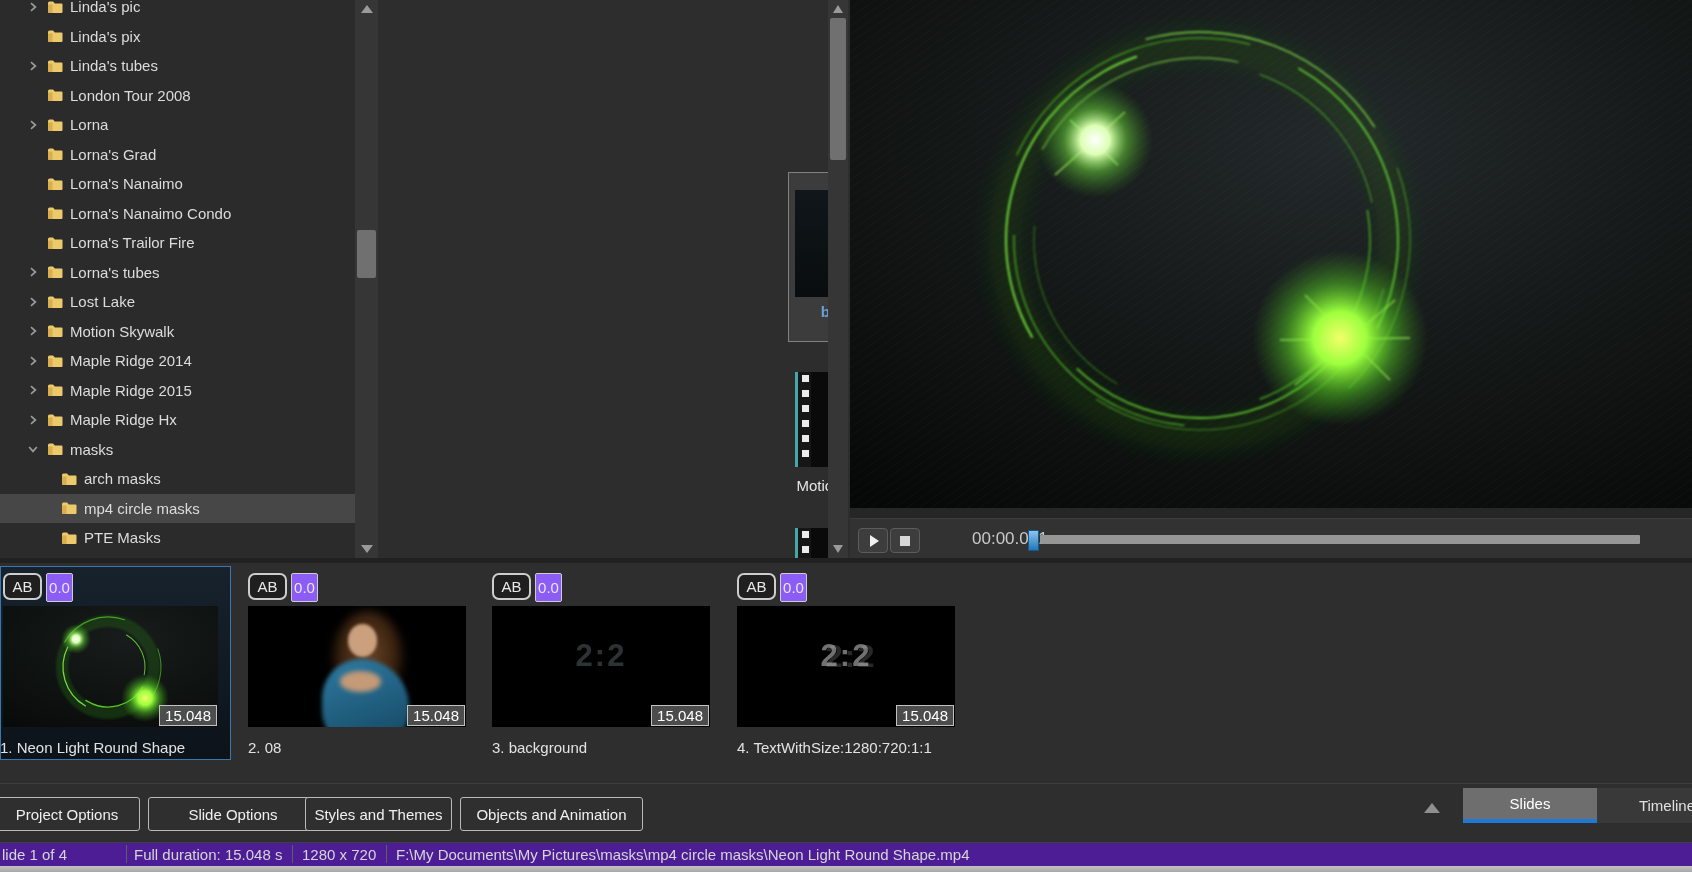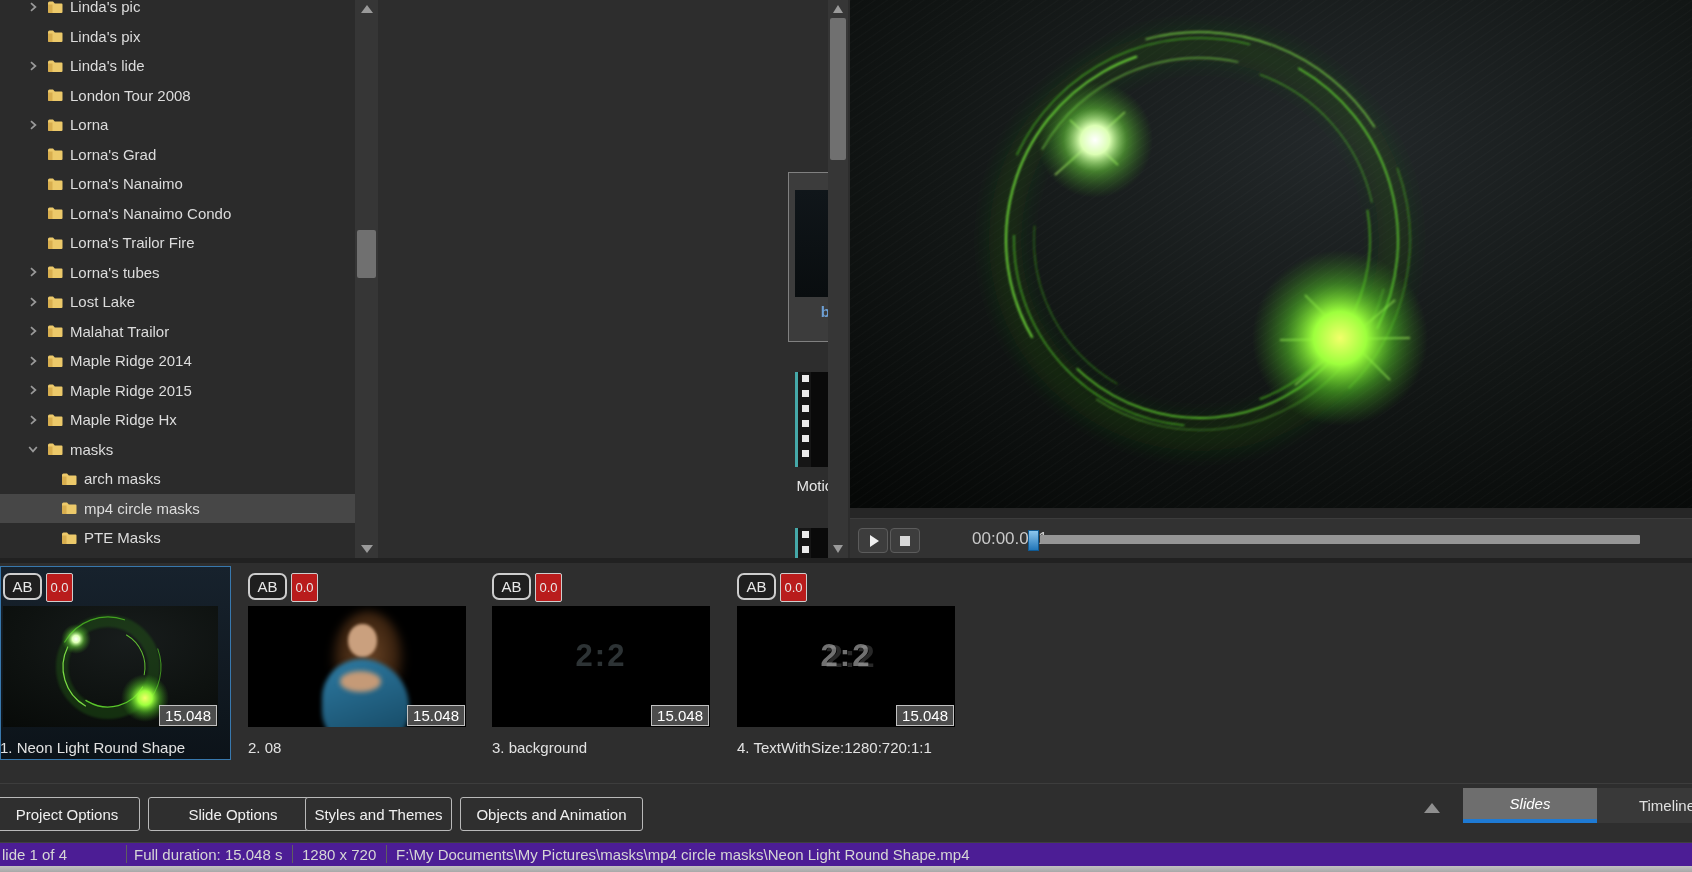--- a/index.html
+++ b/index.html
@@ -67,35 +67,35 @@
   .ptrack{position:absolute;left:190px;top:16px;width:600px;height:9px;background:#969696;border-radius:1px;}
   .pthumb{position:absolute;left:178px;top:11px;width:11px;height:21px;border:1px solid #0f5a94;box-sizing:border-box;
           background:linear-gradient(#8cc6ee,#2276b8);}
   
   .hdivider{position:absolute;left:0;top:558px;width:1692px;height:5px;background:#212121;border-bottom:1px solid #3e3e3e;}
   .slidepanel{position:absolute;left:0;top:563px;width:1692px;height:207px;background:#2e2e2e;}
   .slidesel{position:absolute;left:0;top:3px;width:231px;height:194px;border:1px solid #3878ad;box-sizing:border-box;
             background:linear-gradient(#17222d,#0c1319);}
   .abbadge{position:absolute;top:10px;height:27px;box-sizing:border-box;background:#1f1f1f;border:2px solid #cdcdcd;border-radius:7px;
            color:#e8e8e8;font-size:15px;display:flex;align-items:center;justify-content:center;}
-  .obadge{position:absolute;top:10px;height:29px;box-sizing:border-box;background:#b91c1c;border:1px solid #cdcdcd;border-radius:2px;
-           color:#e8e8e8;font-size:13px;display:flex;align-items:center;justify-content:center;}
+  .obadge{position:absolute;top:10px;height:29px;box-sizing:border-box;background:#8b5cf6;border:1px solid #cdcdcd;border-radius:2px;
+           color:#e8e8e8;font-size:15px;display:flex;align-items:center;justify-content:center;}
   .sthumb{position:absolute;top:43px;height:121px;overflow:hidden;background:#000;}
   .durbadge{position:absolute;right:1px;bottom:1px;padding:1px 5px;background:rgba(82,82,82,.92);border:1px solid #c2c2c2;
             color:#fff;font-size:15px;}
   .slabel{position:absolute;top:176px;height:18px;font-size:15px;color:#e2e2e2;text-align:left;white-space:nowrap;overflow:hidden;}
   
   .toolbar{position:absolute;left:0;top:770px;width:1692px;height:72px;background:#2e2e2e;}
   .tl-line{position:absolute;left:0;top:13px;width:1692px;height:1px;background:#3d3d3d;}
   .tbtn{position:absolute;top:27px;height:34px;box-sizing:border-box;background:#2f2f2f;border:1px solid #b9b9b9;border-radius:3px;
         color:#f0f0f0;font-size:15px;display:flex;align-items:center;justify-content:center;}
   .uparrow{position:absolute;left:1424px;top:803px;width:0;height:0;border-left:8px solid transparent;border-right:8px solid transparent;
            border-bottom:10px solid #8f8f8f;}
   .tab{position:absolute;top:788px;height:35px;display:flex;align-items:center;justify-content:center;font-size:15px;}
-  .tab.active{background:#6e6e6e;color:#fff;border-bottom:4px solid #1e7ad4;box-sizing:border-box;font-style:italic;}
+  .tab.active{background:#6e6e6e;color:#fff;border-bottom:4px solid #1e7ad4;box-sizing:border-box;}
   .tab.idle{background:#393939;color:#e0e0e0;}
   
   .statusbar{position:absolute;left:0;top:842px;width:1692px;height:24px;background:#4c1d95;border-top:1px solid #3f3f3f;box-sizing:border-box;}
   .stxt{position:absolute;top:3px;font-size:15px;color:#d6d6d6;white-space:nowrap;}
   .ssep{position:absolute;top:2px;width:1px;height:18px;background:#5f5f5f;}
   .bottomstrip{position:absolute;left:0;top:866px;width:1692px;height:6px;background:linear-gradient(#c2c2c2,#a8a8a8);}
 </style>
 </head>
 <body>
 
@@ -138,21 +138,21 @@
       </div>
     <div class="trow" style="top:51px">
         <span class="chev">
           <svg width="10" height="10">
             <use href="#chevr"></use>
           </svg>
         </span>
         <span class="fico"><svg width="16" height="14" viewBox="0 0 16 14">
             <use href="#foldico"></use>
           </svg></span>
-        <span class="tlabel">Linda's lide</span>
+        <span class="tlabel">Linda's tubes</span>
       </div>
     <div class="trow" style="top:80.5px">
         <span class="chev empty">
           <svg width="10" height="10">
             <use href="#chevr"></use>
           </svg>
         </span>
         <span class="fico"><svg width="16" height="14" viewBox="0 0 16 14">
             <use href="#foldico"></use>
           </svg></span>
@@ -237,21 +237,21 @@
       </div>
     <div class="trow" style="top:316.5px">
         <span class="chev">
           <svg width="10" height="10">
             <use href="#chevr"></use>
           </svg>
         </span>
         <span class="fico"><svg width="16" height="14" viewBox="0 0 16 14">
             <use href="#foldico"></use>
           </svg></span>
-        <span class="tlabel">Malahat Trailor</span>
+        <span class="tlabel">Motion Skywalk</span>
       </div>
     <div class="trow" style="top:346px">
         <span class="chev">
           <svg width="10" height="10">
             <use href="#chevr"></use>
           </svg>
         </span>
         <span class="fico"><svg width="16" height="14" viewBox="0 0 16 14">
             <use href="#foldico"></use>
           </svg></span>

